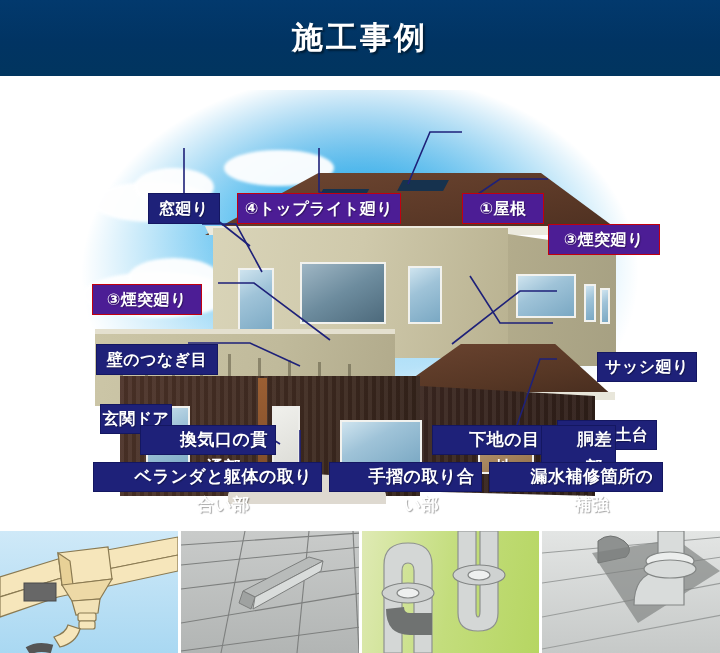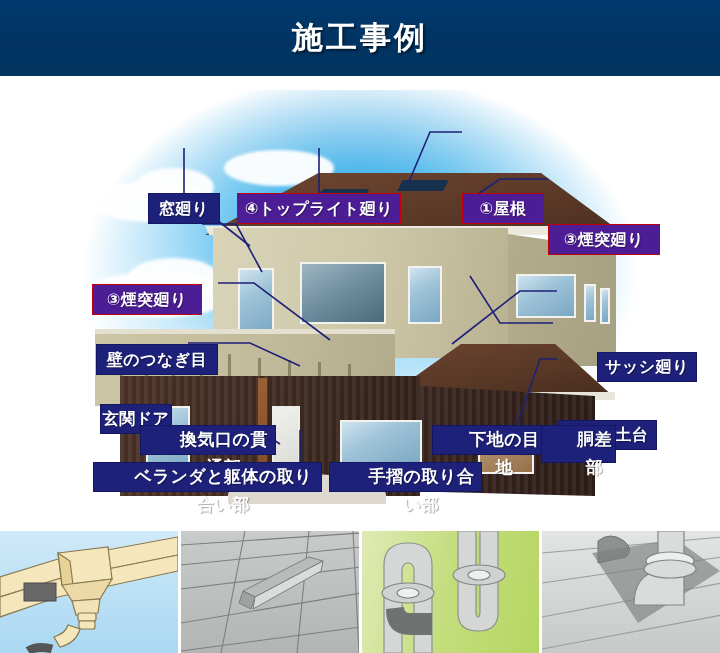--- a/index.html
+++ b/index.html
@@ -368,20 +368,21 @@
     <div class="label navy lbl-mid" style="left:100px; top:328px; width:72px;  height:30px; line-height:28px;">玄関ドア</div>
 
     <div class="label navy lbl-mid" style="left:557px; top:344px; width:100px; height:30px; line-height:28px;">基礎・土台</div>
 
     <div class="label navy lbl-sm" style="left:140px; top:349px; width:136px; height:30px; line-height:28px;">換気口の貫通部</div>
     <div class="label navy lbl-sm" style="left:432px; top:349px; width:113px; height:30px; line-height:28px;">下地の目地</div>
     <div class="label navy lbl-sm" style="left:541px; top:349px; width:75px;  height:38px; line-height:28px;">胴差部</div>
 
     <div class="label navy lbl-sm" style="left:93px;  top:386px; width:229px; height:30px; line-height:28px;">ベランダと躯体の取り合い部</div>
     <div class="label navy lbl-sm" style="left:329px; top:386px; width:153px; height:30px; line-height:28px;">手摺の取り合い部</div>
+    <div class="label navy lbl-sm" style="left:489px; top:386px; width:174px; height:30px; line-height:28px;">漏水補修箇所の補強</div>
   </div>
 
   <div id="photo-strip">
 
     <div class="photo" id="photo-1">
       <svg class="ill" style="left:0; top:0;" width="178" height="122" viewBox="0 0 178 122">
         <g stroke="#8a7a52" stroke-width="1.2" fill="#f6e6bb">
           <polygon points="0,46 58,28 178,6 178,24 58,48 0,66"></polygon>
           <polygon points="0,66 58,48 178,24 178,40 58,66 0,86"></polygon>
           <polygon points="58,22 108,16 112,48 62,54"></polygon>

